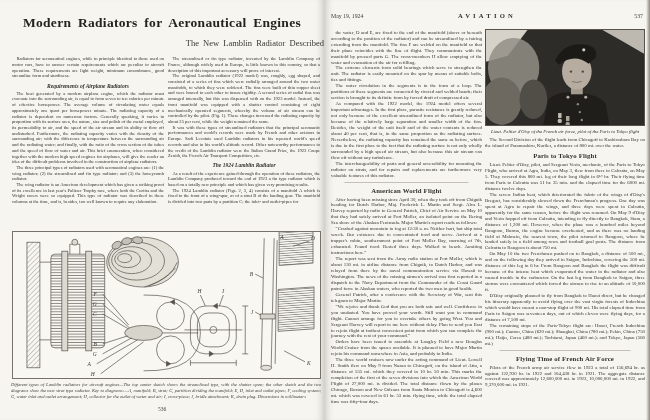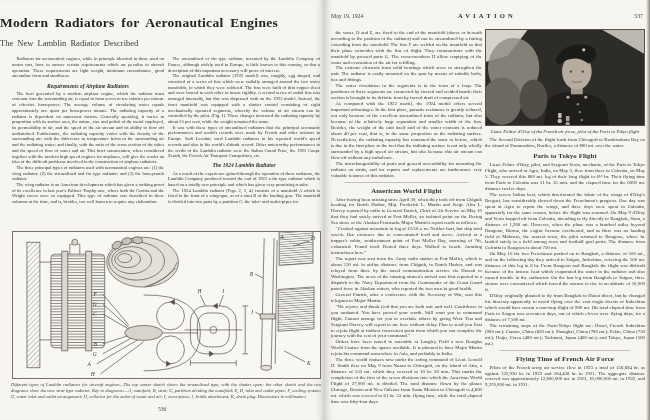--- a/index.html
+++ b/index.html
@@ -3,23 +3,23 @@
 <meta charset="utf-8">
 <style>
   html,body{margin:0;padding:0}
   body{width:650px;height:420px;position:relative;overflow:hidden;background:#e6e4df;
        font-family:"Liberation Serif","DejaVu Serif",serif;color:#34322d}
   .page{position:absolute;top:0;height:420px;background:#f6f5f0}
   .page.left{left:0;width:324px;box-shadow:inset -7px 0 9px -7px rgba(60,55,45,.35)}
   .page.right{left:324px;width:326px;box-shadow:inset 8px 0 10px -8px rgba(60,55,45,.4)}
   .edge{position:absolute;right:0;top:0;width:4px;height:420px;
         background:linear-gradient(90deg,rgba(0,0,0,0),#8d897f)}
-  .title{position:absolute;left:0;right:0;top:15px;text-align:left;font-size:13.5px;
+  .title{position:absolute;left:0;right:0;top:15px;text-align:center;font-size:13.5px;
          font-weight:bold;letter-spacing:.3px;word-spacing:3px;color:#25231e}
-  .subtitle{position:absolute;left:0;right:0;top:38px;text-align:left;font-size:8.5px;
+  .subtitle{position:absolute;left:0;right:0;top:38px;text-align:right;font-size:8.5px;
             word-spacing:2px;color:#3b3933}
   .col{position:absolute;overflow:hidden}
   .s2{width:200%;transform:scale(.5);transform-origin:0 0;text-align:justify}
   .page.left .s2{font-size:9.2px;line-height:11.4px}
   .page.right .s2{font-size:9.7px;line-height:11.9px}
   .s2 p{margin:0;text-indent:9px}
   .s2 h3{margin:8px 0 4px;text-align:center;font-size:11px;font-style:italic;font-weight:bold}
   .page.right .s2 h3{font-size:13.5px;font-style:normal;margin:9px 0 5px;letter-spacing:.3px}
   .s2 hr.sep{border:none;border-top:1px solid #8e8a81;width:82%;margin:9px auto 2px}
   .figure-box{position:absolute;left:12px;top:231px;width:309px;height:148px;

